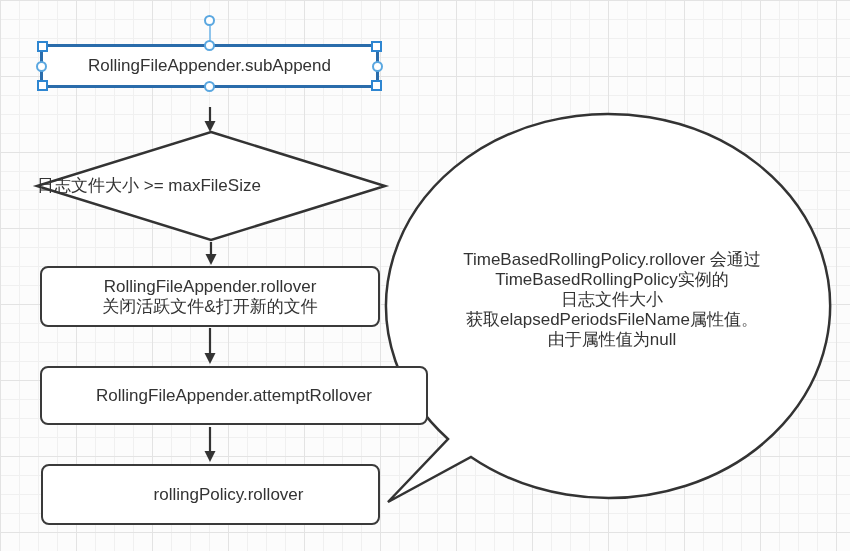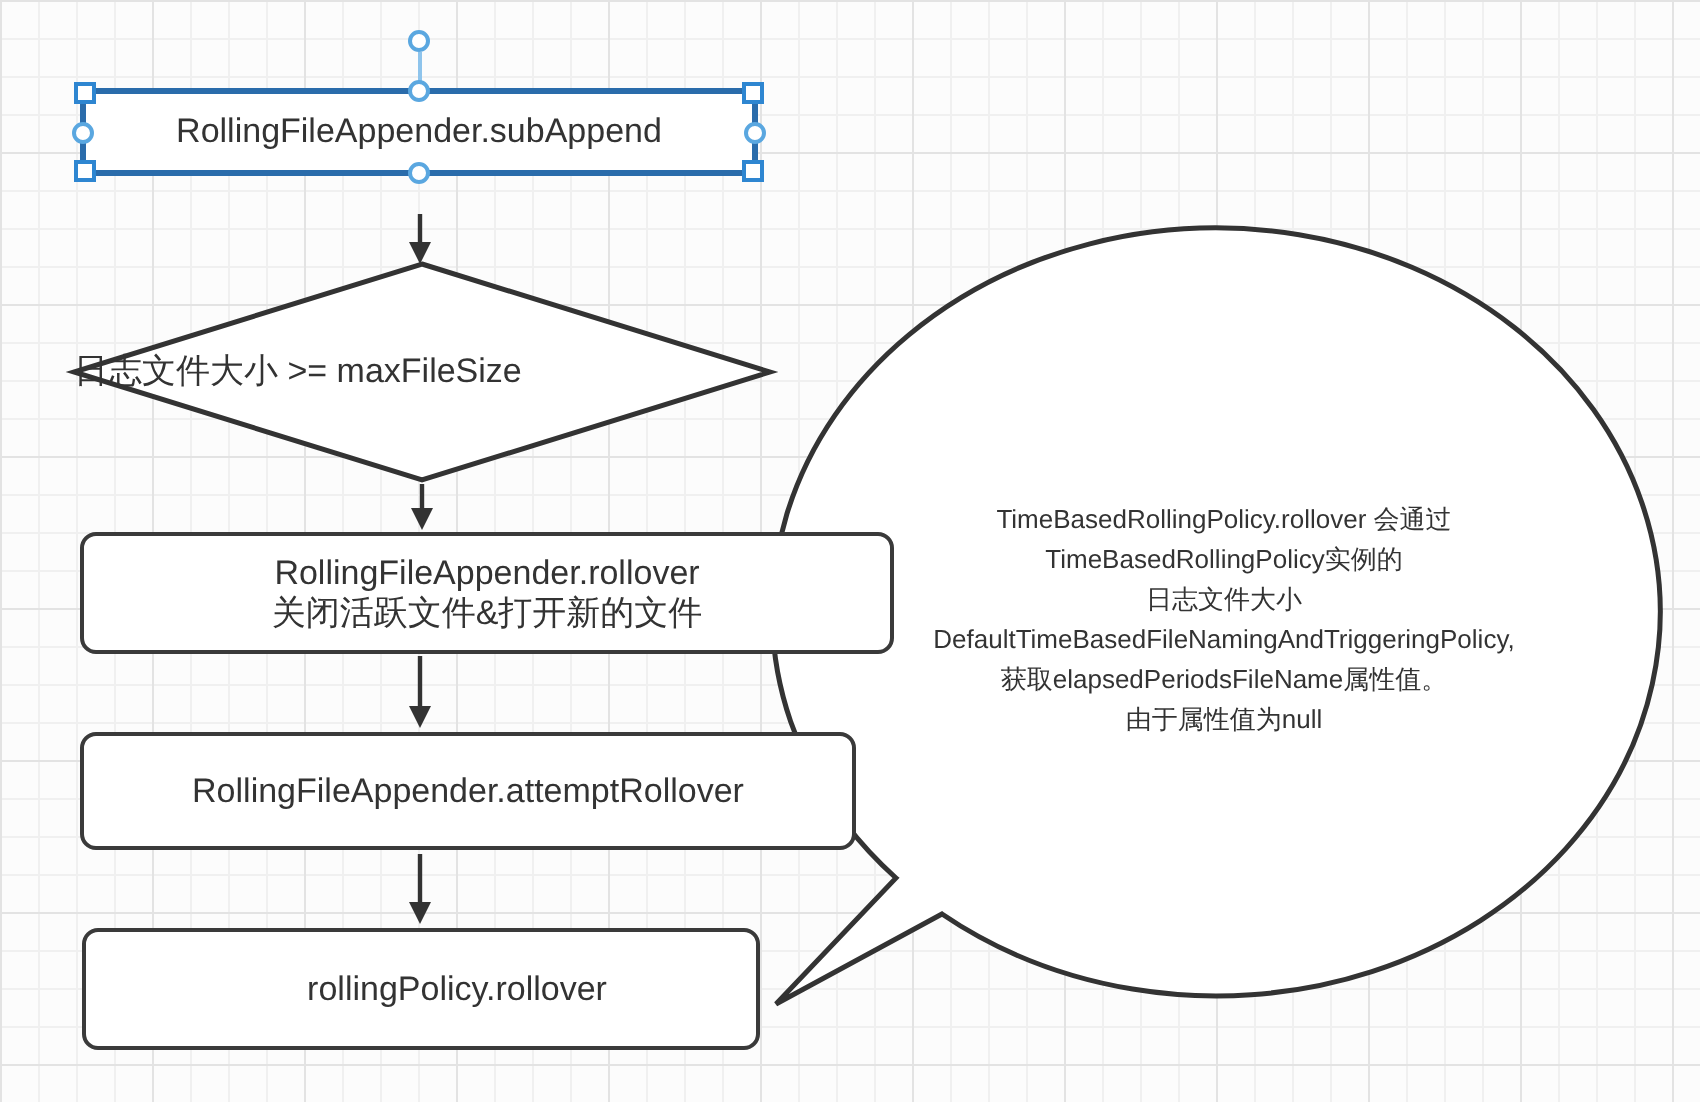--- a/index.html
+++ b/index.html
@@ -44,21 +44,21 @@
     position:absolute;z-index:4;left:calc(50% - 5.5px);top:-32px;
     width:7px;height:7px;background:#fff;
     border:2px solid #5aa7e0;border-radius:50%;
   }
   .diamond-label{
     position:absolute;z-index:2;left:37px;top:176px;width:348px;height:20px;
     text-align:left;font-size:17px;line-height:20px;white-space:nowrap;
   }
   .bubble-text{
     position:absolute;z-index:2;left:392px;top:250px;width:440px;
-    text-align:center;font-size:13px;line-height:20px;
+    text-align:center;font-size:17px;line-height:20px;
   }
 </style>
 </head>
 <body>
 
 <div class="canvas">
 
   <svg class="overlay" width="850" height="551">
 
     <g>
@@ -92,35 +92,34 @@
     <div class="handle-sq" style="left:-6px;bottom:-6px;"></div>
     <div class="handle-sq" style="right:-6px;bottom:-6px;"></div>
     <div class="handle-ci" style="left:-7px;top:calc(50% - 5.5px);"></div>
     <div class="handle-ci" style="right:-7px;top:calc(50% - 5.5px);"></div>
     <div class="handle-ci" style="left:calc(50% - 5.5px);top:-7px;"></div>
     <div class="handle-ci" style="left:calc(50% - 5.5px);bottom:-7px;"></div>
   </div>
 
   <div class="diamond-label">日志文件大小 &gt;= maxFileSize</div>
 
-  <div class="node" style="left:40px;top:266px;width:407px;height:61px;">
+  <div class="node" style="left:40px;top:266px;width:340px;height:61px;">
     <span class="lbl">RollingFileAppender.rollover</span>
     <span class="lbl">关闭活跃文件&amp;打开新的文件</span>
   </div>
 
   <div class="node" style="left:40px;top:366px;width:388px;height:59px;">
     <span class="lbl">RollingFileAppender.attemptRollover</span>
   </div>
 
   <div class="node" style="left:41px;top:464px;width:339px;height:61px;padding-left:36px;">
     <span class="lbl">rollingPolicy.rollover</span>
   </div>
 
   <div class="bubble-text">
     <div>TimeBasedRollingPolicy.rollover 会通过</div>
     <div>TimeBasedRollingPolicy实例的</div>
     <div>日志文件大小</div>
-    <div>DefaultTimeBasedFileNamingAndTriggeringPolicy,</div>
     <div>获取elapsedPeriodsFileName属性值。</div>
     <div>由于属性值为null</div>
   </div>
 
 </div>
 
 </body></html>

